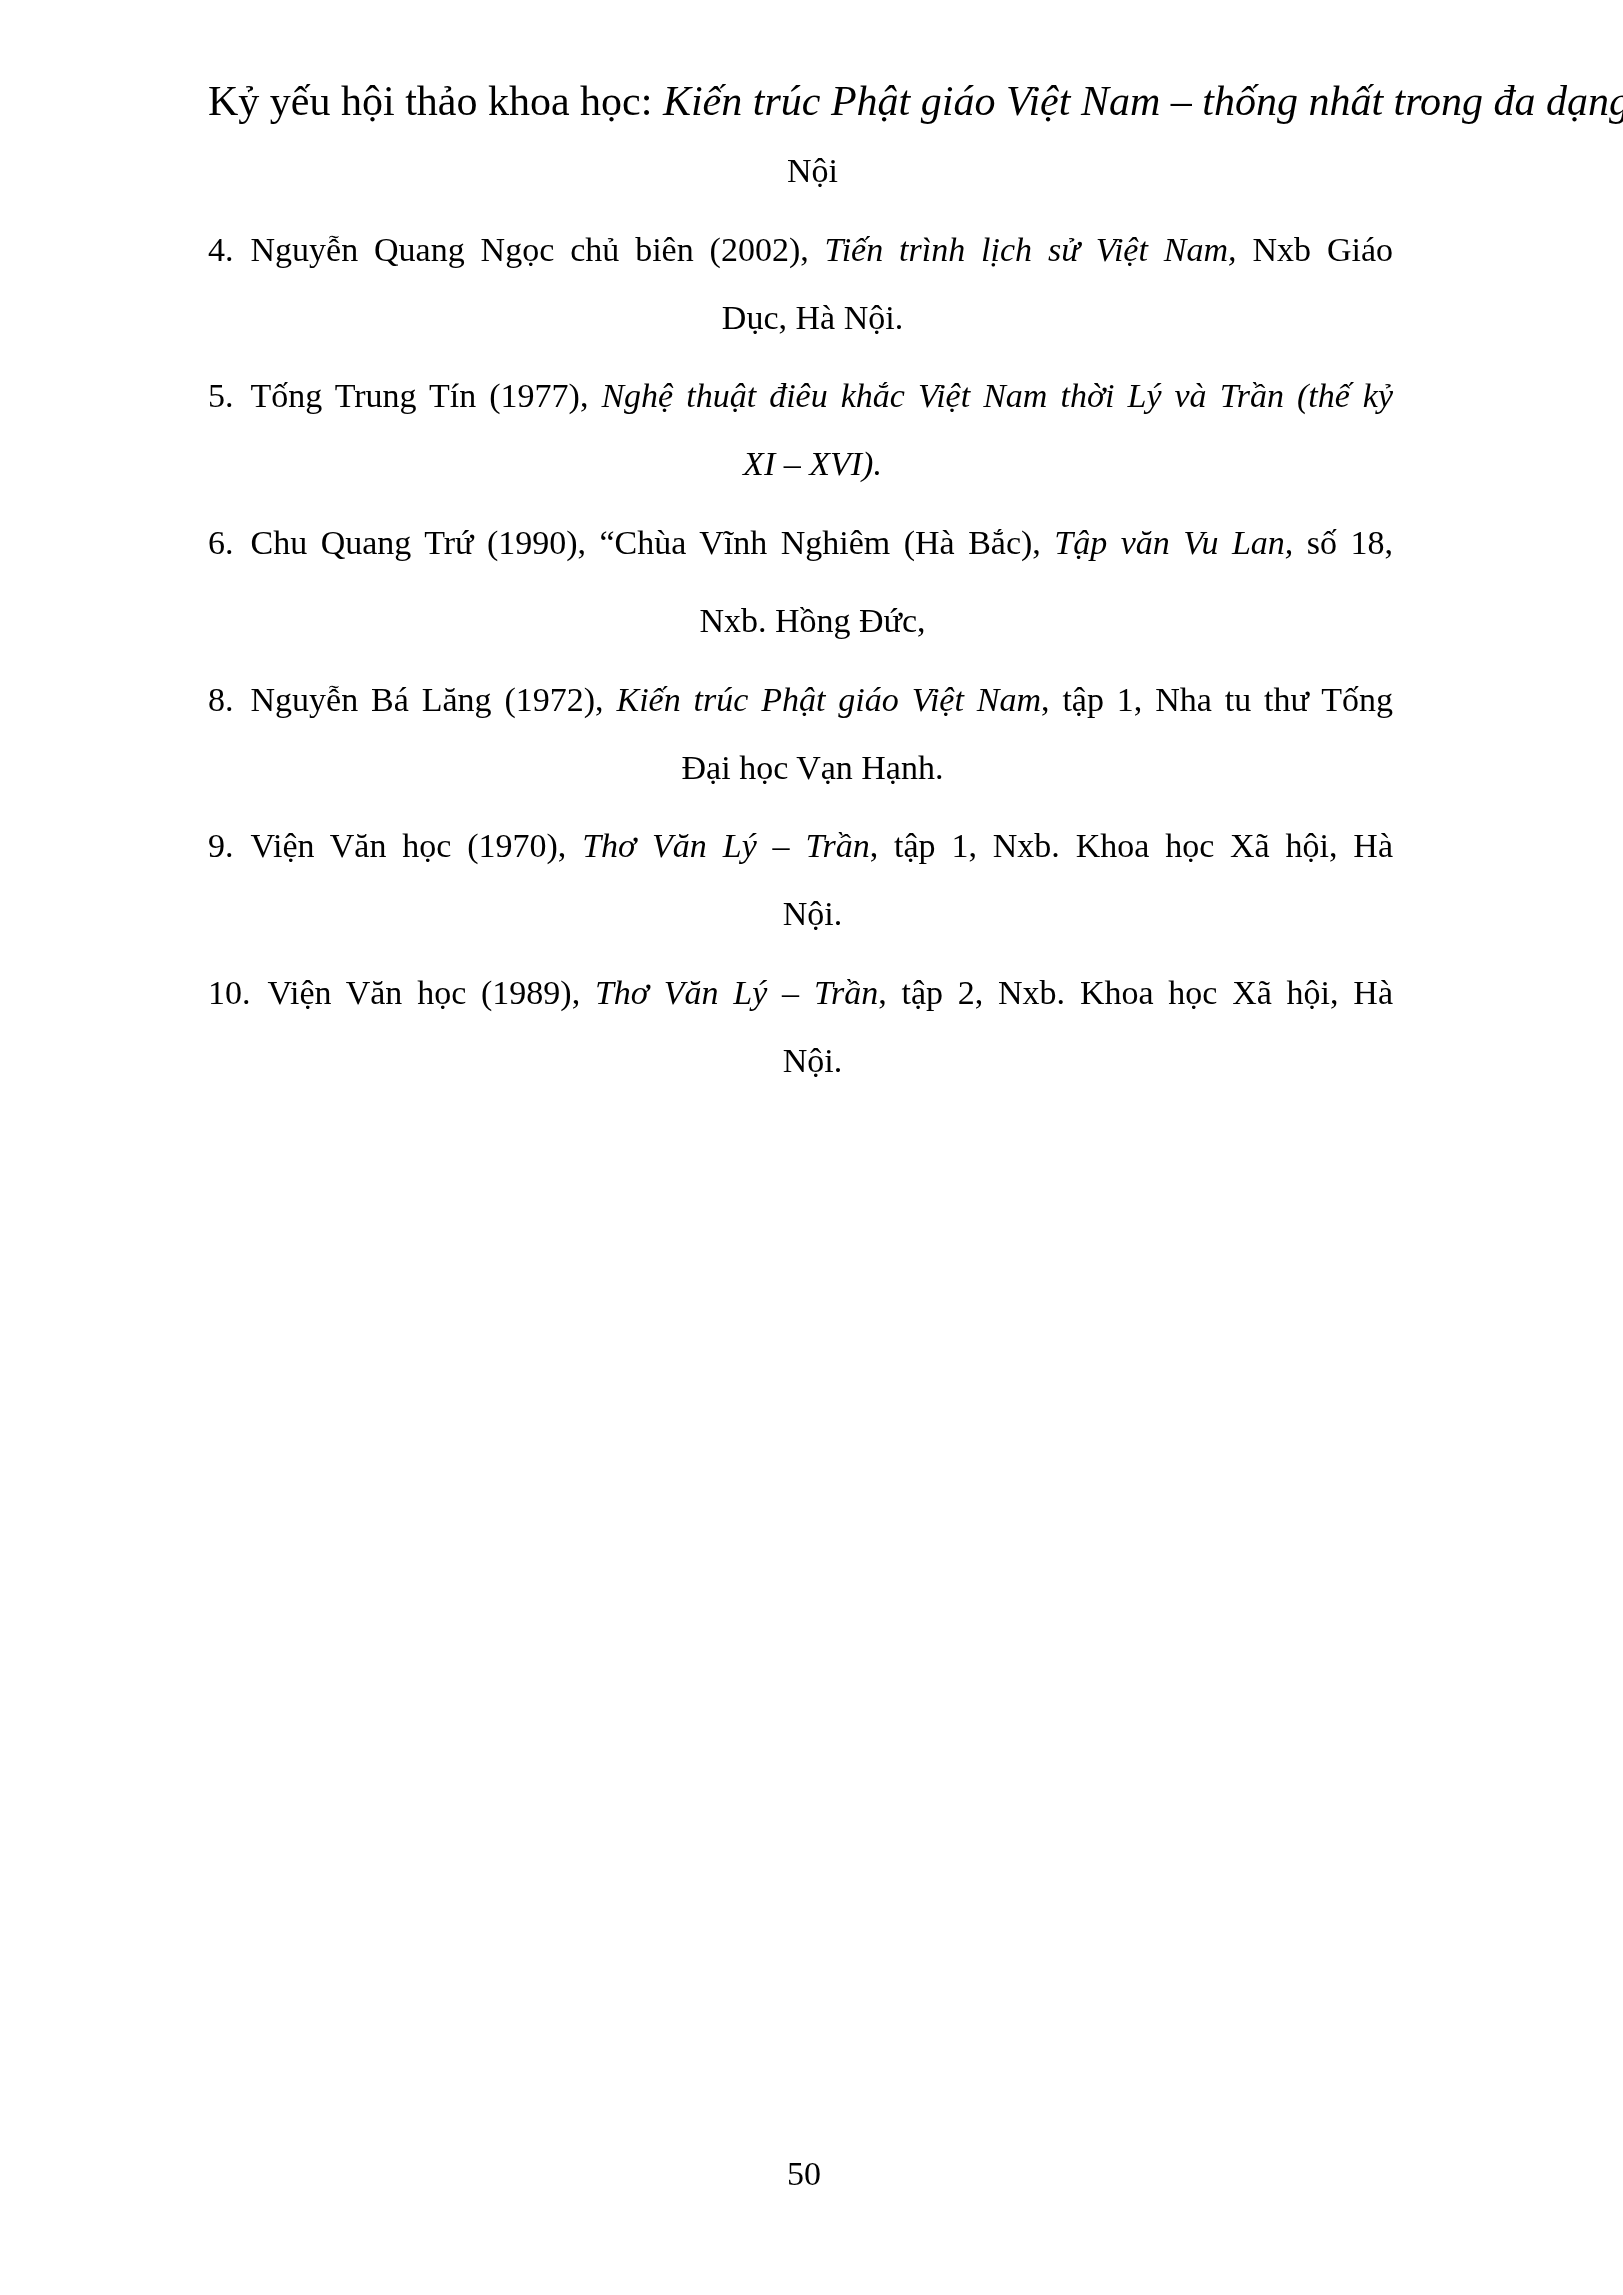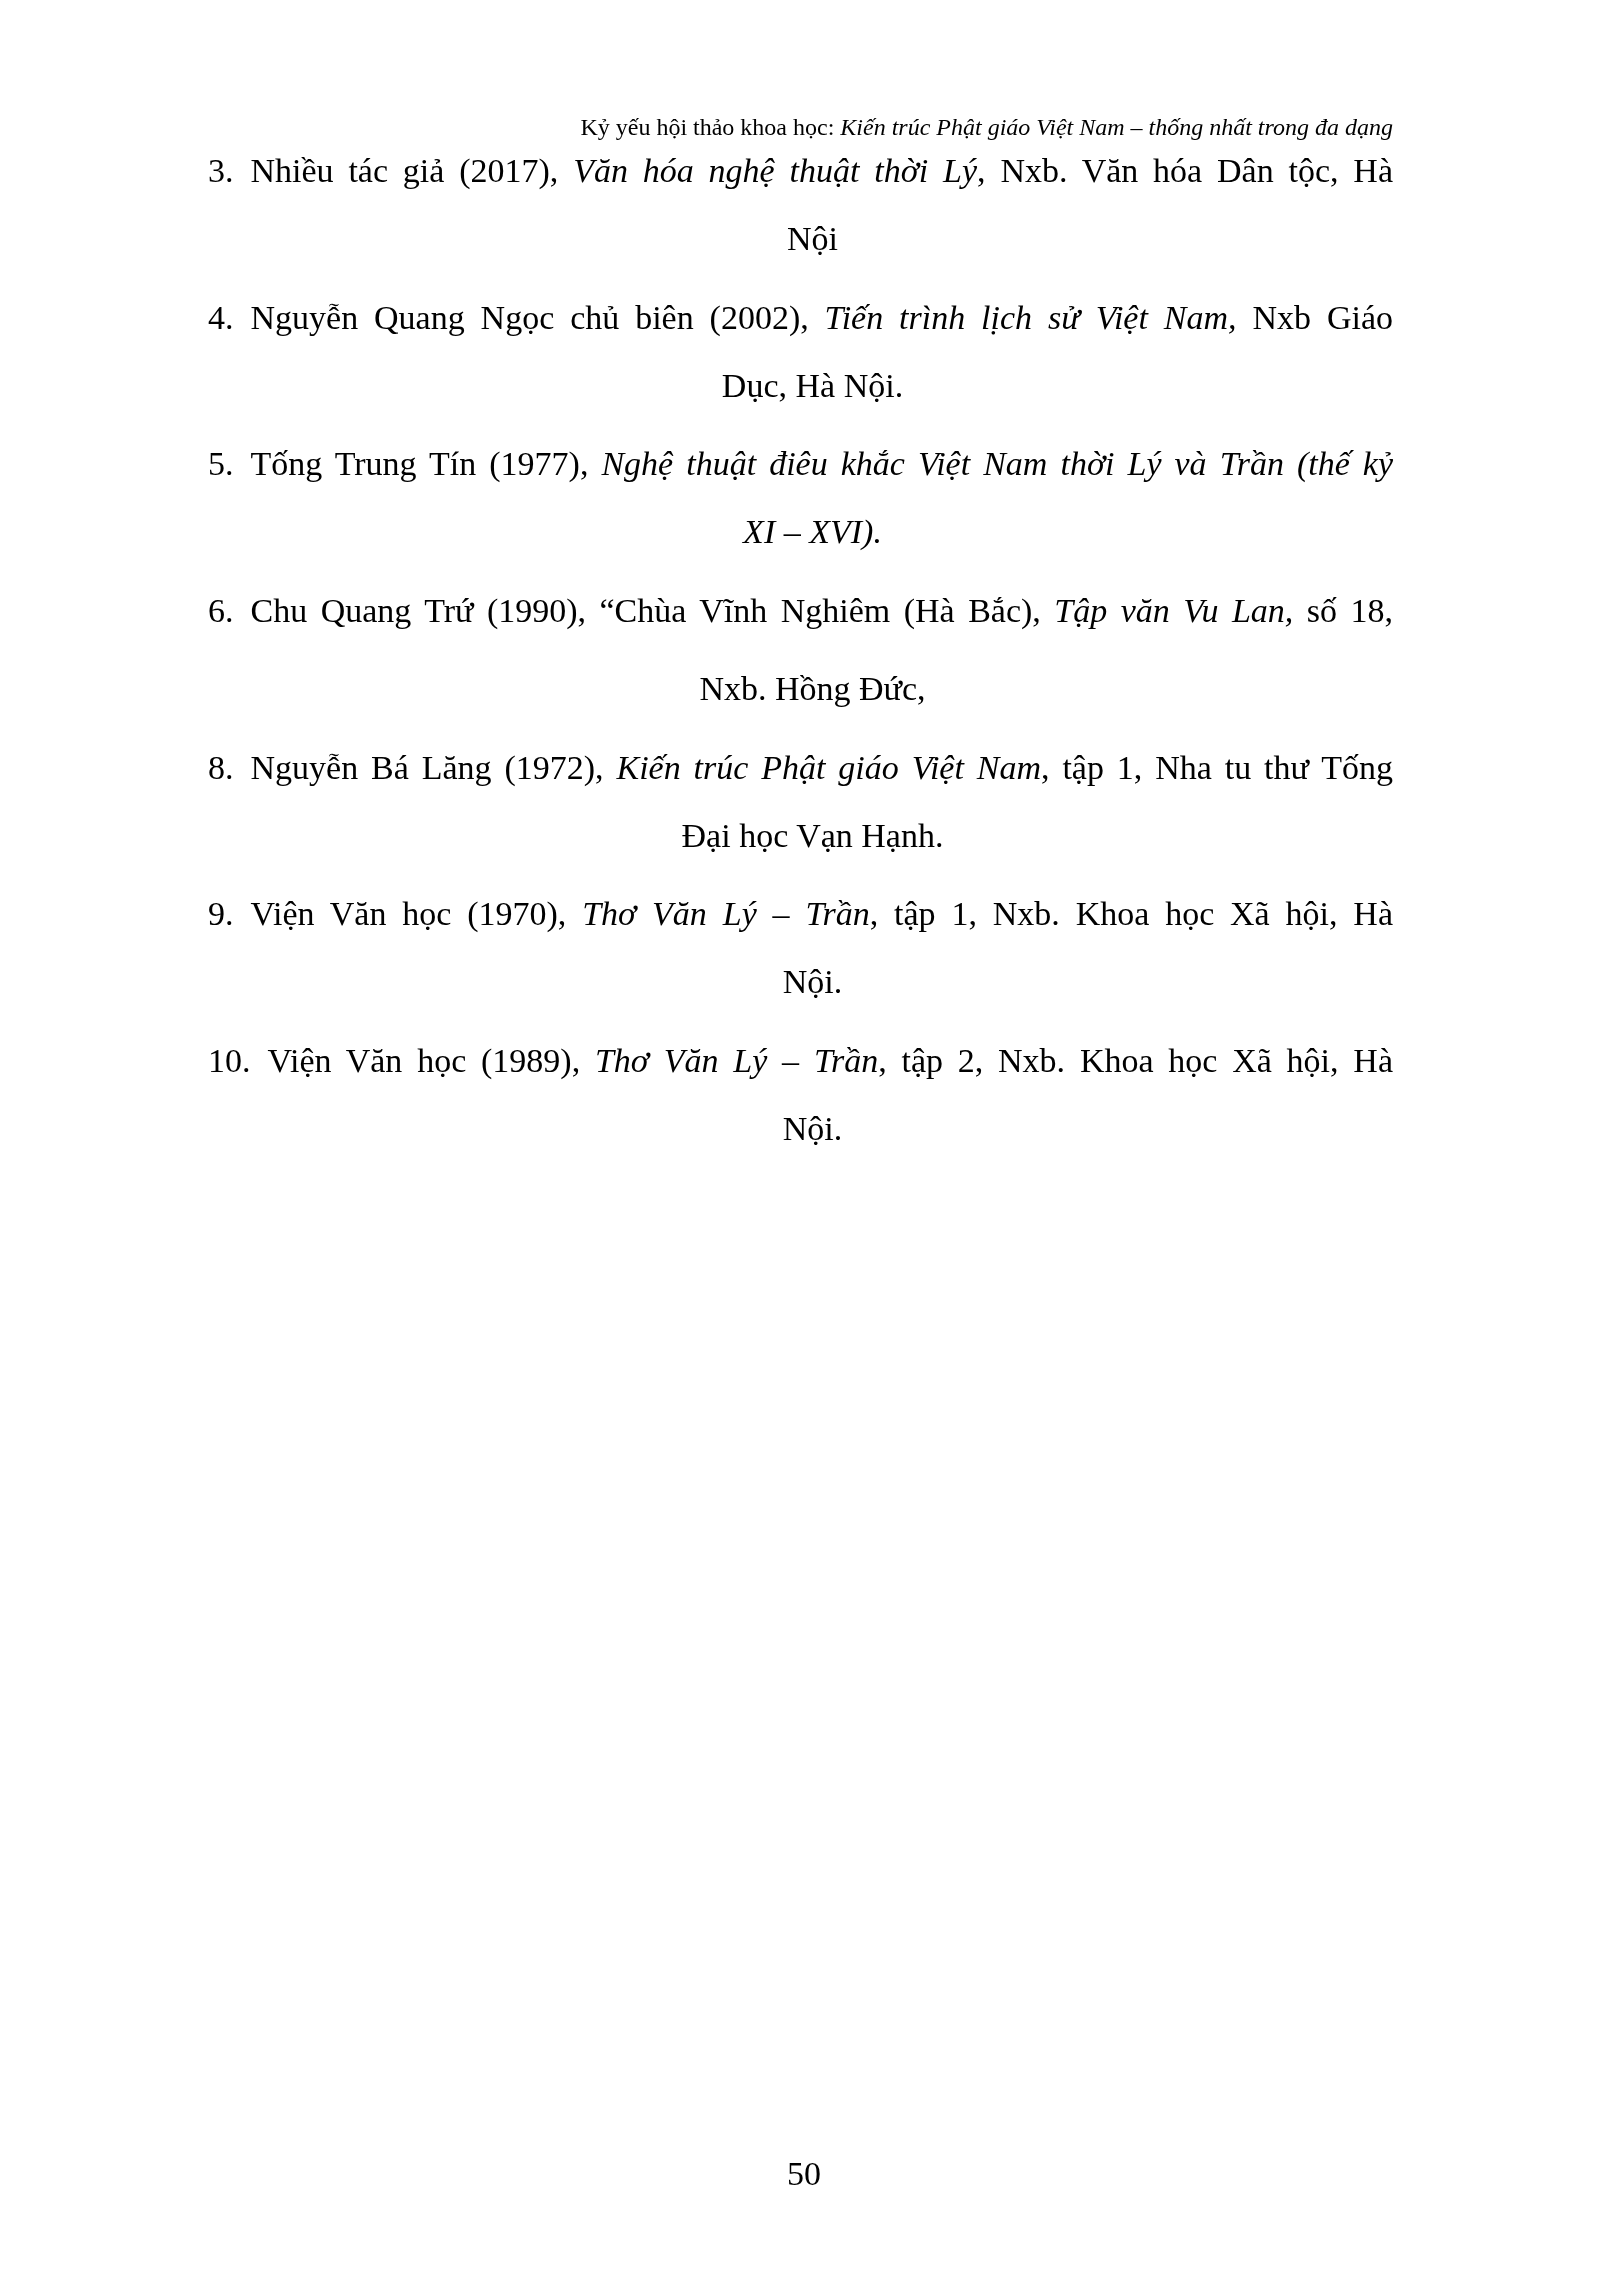--- a/index.html
+++ b/index.html
@@ -12,25 +12,25 @@
     font-family: "Liberation Serif", "DejaVu Serif", serif;
     color: #000000;
   }
   .page {
     position: absolute;
     inset: 0;
     background: #ffffff;
   }
   .header {
     position: absolute;
-    top: 108px;
+    top: 82px;
     left: 208px;
     width: 1185px;
     text-align: right;
-    font-size: 24px;
+    font-size: 42px;
     line-height: 39px;
     white-space: nowrap;
   }
   .it { font-style: italic; }
   .refs {
     position: absolute;
     top: 137px;
     left: 208px;
     width: 1185px;
     font-size: 34px;
@@ -59,21 +59,20 @@
 <body>
 
 <div class="page">
 
   <div class="header">
     <span>Kỷ yếu hội thảo khoa học: </span><span class="it">Kiến trúc Phật giáo Việt Nam – thống nhất trong đa dạng</span>
   </div>
 
   <div class="refs">
       <div class="ref">
-        <span class="line l1"><span>3.</span><span class="tab"></span><span>Nhiều tác giả (2017), </span><span class="it">Văn hóa nghệ thuật thời Lý</span><span>, Nxb. Văn hóa Dân tộc, Hà</span></span>
         <span class="line l2"><span>Nội</span></span>
       </div>
       <div class="ref">
         <span class="line l1"><span>4.</span><span class="tab"></span><span>Nguyễn Quang Ngọc chủ biên (2002), </span><span class="it">Tiến trình lịch sử Việt Nam,</span><span> Nxb Giáo</span></span>
         <span class="line l2"><span>Dục, Hà Nội.</span></span>
       </div>
       <div class="ref">
         <span class="line l1"><span>5.</span><span class="tab"></span><span>Tống Trung Tín (1977), </span><span class="it">Nghệ thuật điêu khắc Việt Nam thời Lý và Trần (thế kỷ</span></span>
         <span class="line l2"><span class="it">XI – XVI).</span></span>
       </div>

